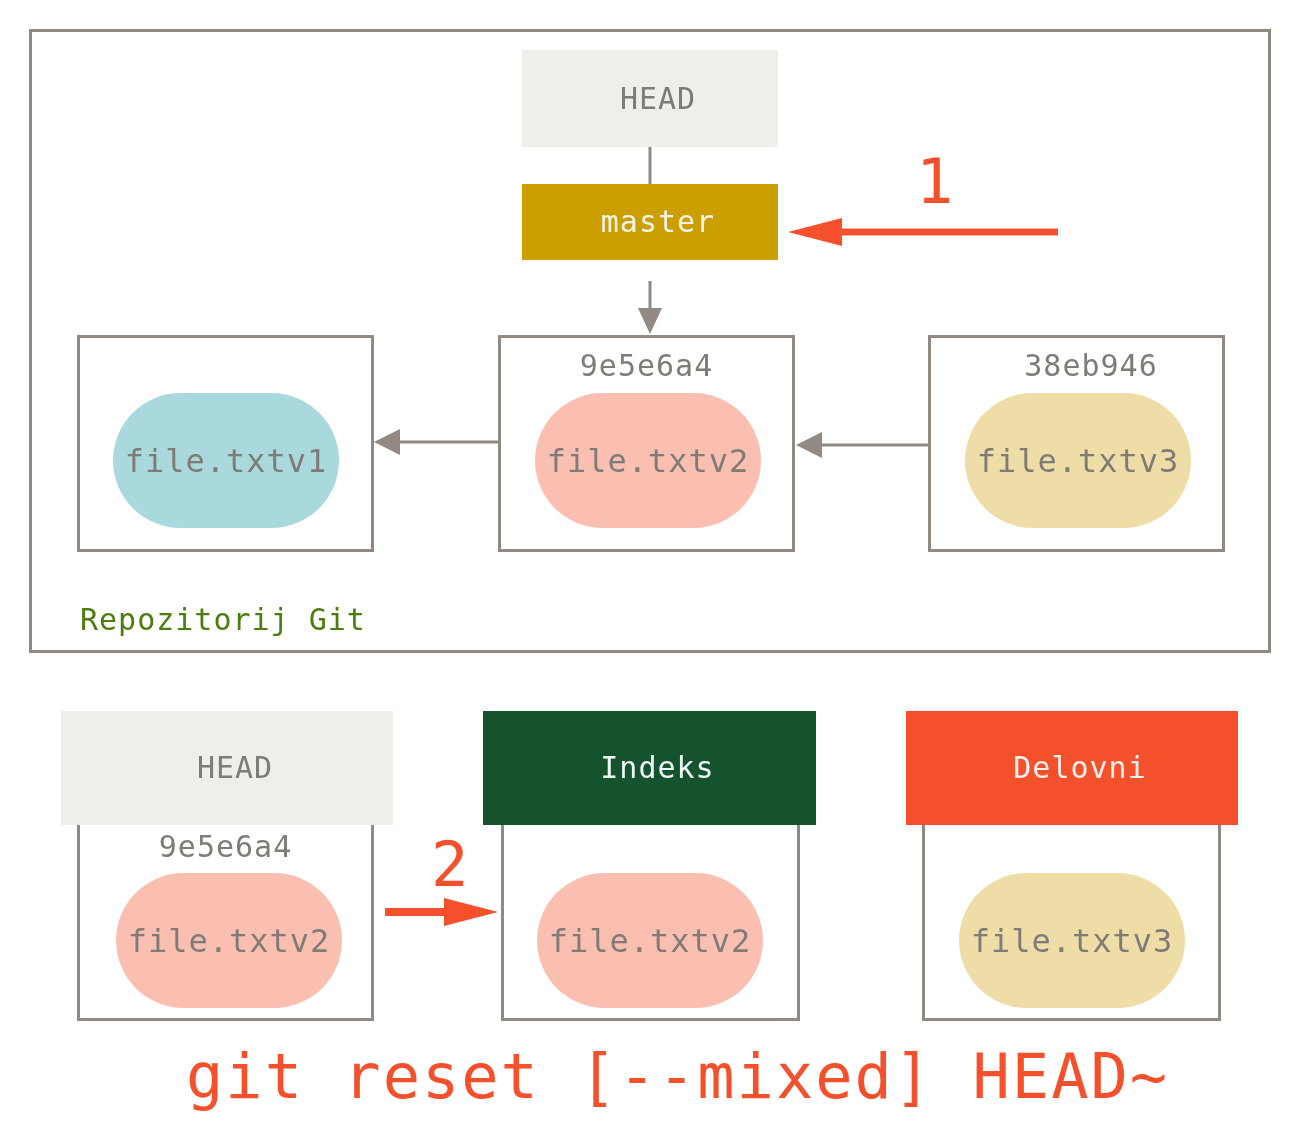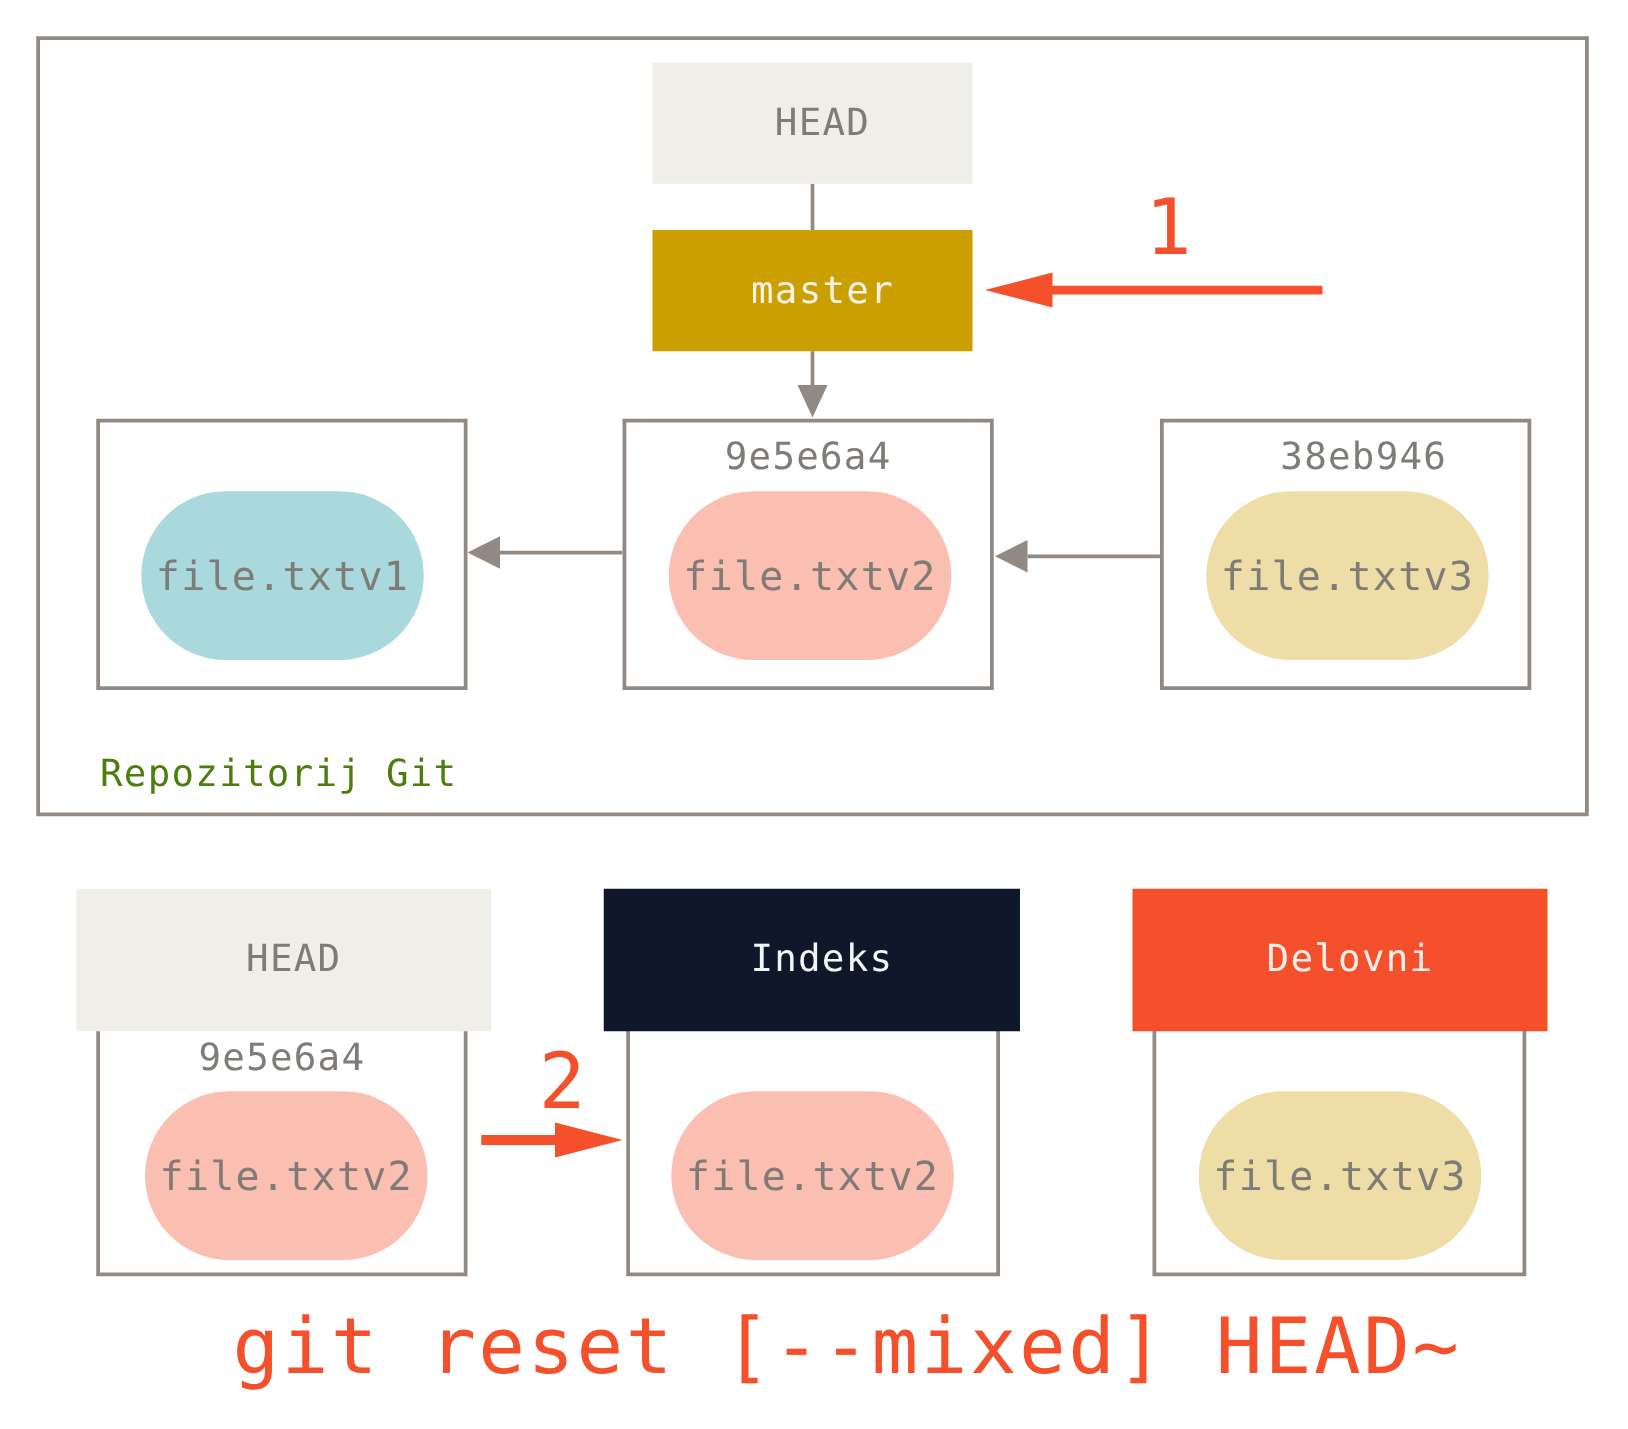--- a/index.html
+++ b/index.html
@@ -4,21 +4,21 @@
 <style>
   html, body { margin: 0; padding: 0; background: #ffffff; }
   body { width: 1302px; height: 1143px; position: relative; overflow: hidden;
          font-family: "DejaVu Sans Mono", monospace; }
   .abs { position: absolute; box-sizing: border-box; padding-left: 16px; }
   .frame { border: 3px solid #918982; background: transparent; }
   .ref { display: flex; align-items: center; justify-content: center; text-align: center;
          font-size: 30px; letter-spacing: 1px; line-height: 40px; }
   .ref-head { background: #efeee8; color: #7f7b76; }
   .ref-master { background: #cc9f00; color: #f5f3e8; }
-  .ref-index { background: #0f172a; color: #eef7f6; }
+  .ref-index { background: #14532d; color: #eef7f6; }
   .ref-work { background: #f4502b; color: #fdf0ec; }
   .commit { border: 3px solid #918982; background: #ffffff; }
   .sha { position: absolute; left: 0; right: 0; text-align: center; font-size: 30px; color: #7f7b76; letter-spacing: 1px; }
   .blob { position: absolute; display: flex; align-items: center; justify-content: center;
           border-radius: 70px; color: #7f7b76; font-size: 32px; line-height: 40px; letter-spacing: 1px; }
   .blob-v1 { background: #a9d9dc; }
   .blob-v2 { background: #fbbfb2; }
   .blob-v3 { background: #eedda7; }
   .repo-label { font-size: 30px; color: #4d7c0f; letter-spacing: 1px; }
   .step { color: #f4502b; font-size: 62px; font-family: "DejaVu Sans Mono", monospace; }
@@ -47,21 +47,21 @@
   <polygon points="788,232 842,218 842,246" fill="#f4502b"></polygon>
 
   <line x1="385" y1="912" x2="450" y2="912" stroke="#f4502b" stroke-width="8"></line>
   <polygon points="498,912 444,898 444,926" fill="#f4502b"></polygon>
 </svg>
 
 <div class="abs ref ref-head" style="left:522px; top:50px; width:256px; height:97px;">
   <span>HEAD</span>
 </div>
 
-<div class="abs ref ref-master" style="left:522px; top:184px; width:256px; height:97px;">
+<div class="abs ref ref-master" style="left:522px; top:184px; width:256px; height:76px;">
   <span>master</span>
 </div>
 
 <div class="abs step" style="left:900px; top:145px;">1</div>
 
 <div class="abs commit" style="left:77px; top:335px; width:297px; height:217px;">
   <div class="blob blob-v1" style="left:33px; top:55px; width:226px; height:135px;">
     <span>file.txt</span>
     <span>v1</span>
   </div>

